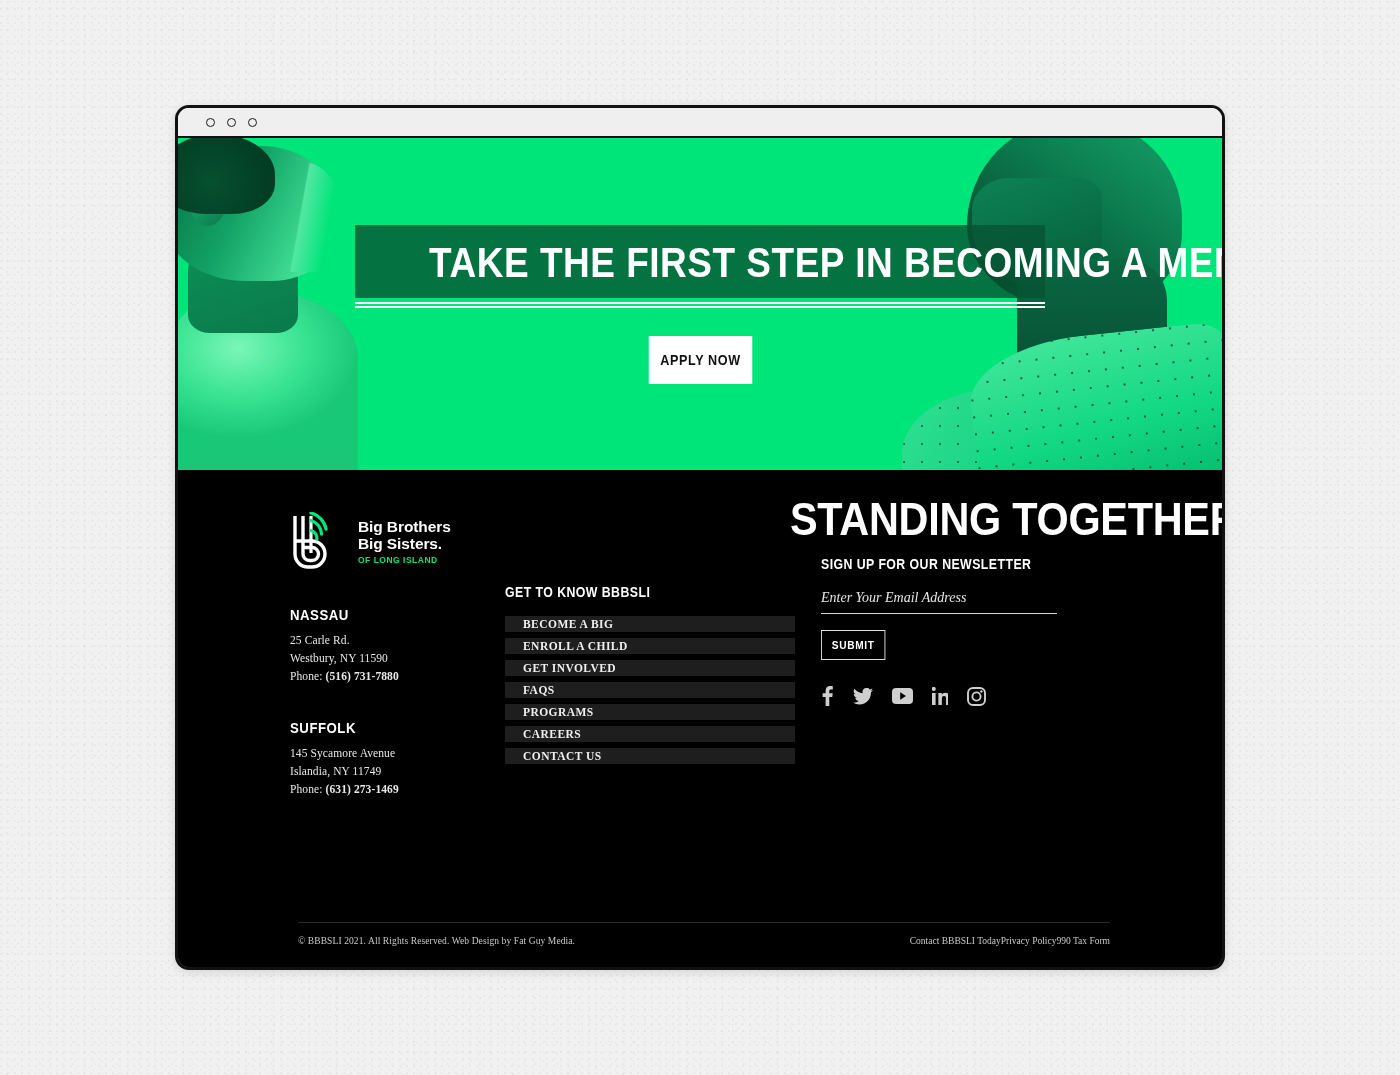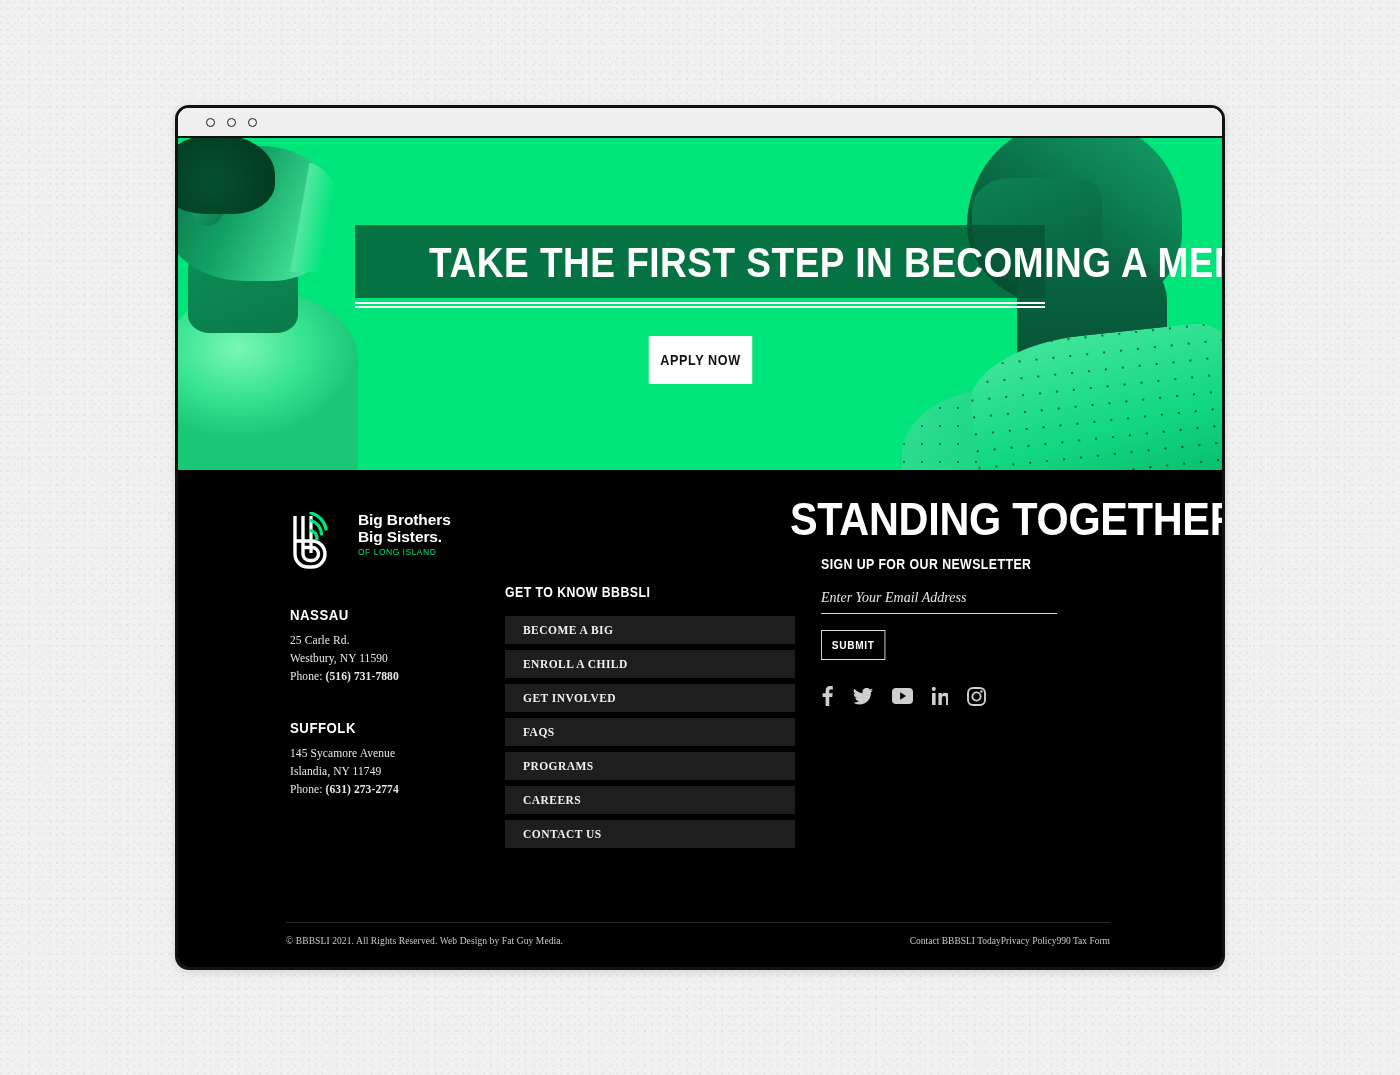--- a/index.html
+++ b/index.html
@@ -228,34 +228,35 @@
 
   #footer-grid {
     display: grid;
     grid-template-columns: 215px 290px 1fr;
     column-gap: 0;
   }
 
   
   .brand-row {
     display: flex;
+    align-items: center;
     gap: 12px;
   }
   #logo-mark { width: 56px; height: 60px; flex: none; }
   .brand-text { line-height: 1.08; }
   .brand-line {
     color: #fff;
     font-size: 15.5px;
     font-weight: 700;
     letter-spacing: -.1px;
   }
   .brand-sub {
     color: #00e57a;
     font-size: 8.5px;
-    font-weight: 400;
+    font-weight: 700;
     letter-spacing: .5px;
     margin-top: 3px;
   }
 
   .loc-title {
     color: #fff;
     font-family: "Liberation Sans Narrow", "Liberation Sans", sans-serif;
     font-size: 15px;
     font-weight: 700;
     letter-spacing: .6px;
@@ -281,21 +282,21 @@
     font-weight: 700;
     letter-spacing: .5px;
     transform: scaleX(.88);
     transform-origin: left;
     margin-bottom: 16px;
     white-space: nowrap;
   }
   #nav-list { list-style: none; width: 290px; }
   .nav-item {
     background: #1e1e1e;
-    height: 28px;
+    height: 16px;
     display: flex;
     align-items: center;
     padding-left: 18px;
     margin-bottom: 6px;
     cursor: pointer;
   }
   .nav-item span {
     color: #f0f0f0;
     font-family: "Liberation Serif", serif;
     font-size: 11.5px;
@@ -338,21 +339,21 @@
     display: flex;
     align-items: center;
     gap: 19px;
     margin-top: 26px;
   }
   #socials svg { fill: #cfcfcf; cursor: pointer; }
 
   
   #bottom-bar {
     position: absolute;
-    left: 108px; right: 112px;
+    left: 120px; right: 112px;
     bottom: 22px;
     border-top: 1px solid #2b2b2b;
     padding-top: 13px;
     display: flex;
     align-items: center;
     justify-content: space-between;
   }
   #copyright {
     color: #cacaca;
     font-family: "Liberation Serif", serif;
@@ -470,21 +471,21 @@
           <div class="loc-line">
             <span>Phone:</span>
             <b>(516) 731-7880</b>
           </div>
 
           <div class="loc-title">SUFFOLK</div>
           <div class="loc-line">145 Sycamore Avenue</div>
           <div class="loc-line">Islandia, NY 11749</div>
           <div class="loc-line">
             <span>Phone:</span>
-            <b>(631) 273-2774</b>
+            <b>(631) 273-1469</b>
           </div>
         </div>
 
         <div style="margin-top:72px;">
           <div class="col-head">GET TO KNOW BBBSLI</div>
           <ul id="nav-list">
             <li class="nav-item">
               <span>BECOME A BIG</span>
             </li>
             <li class="nav-item">

